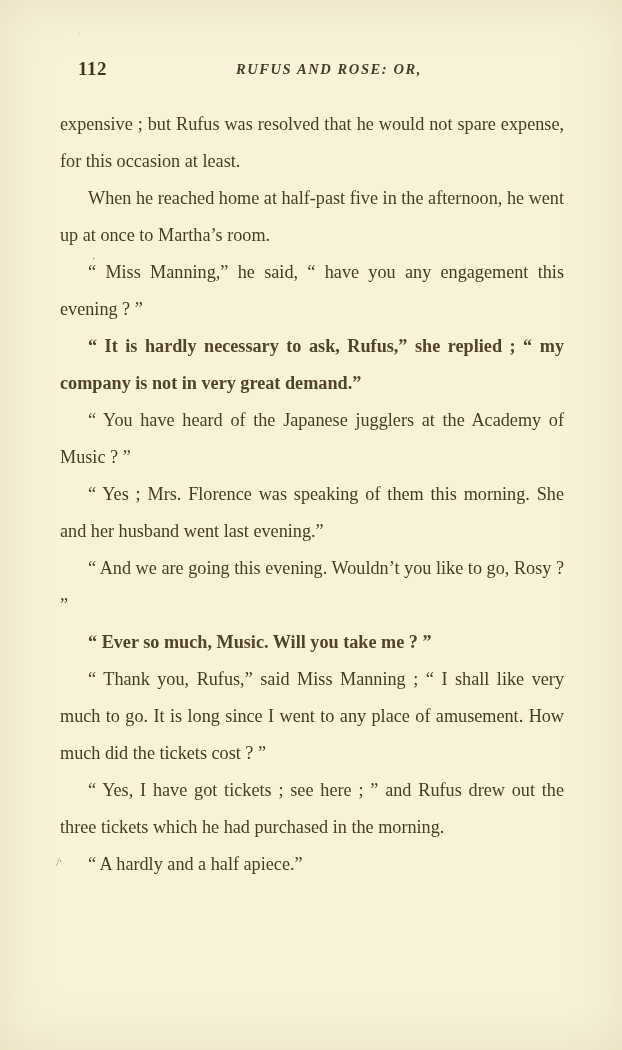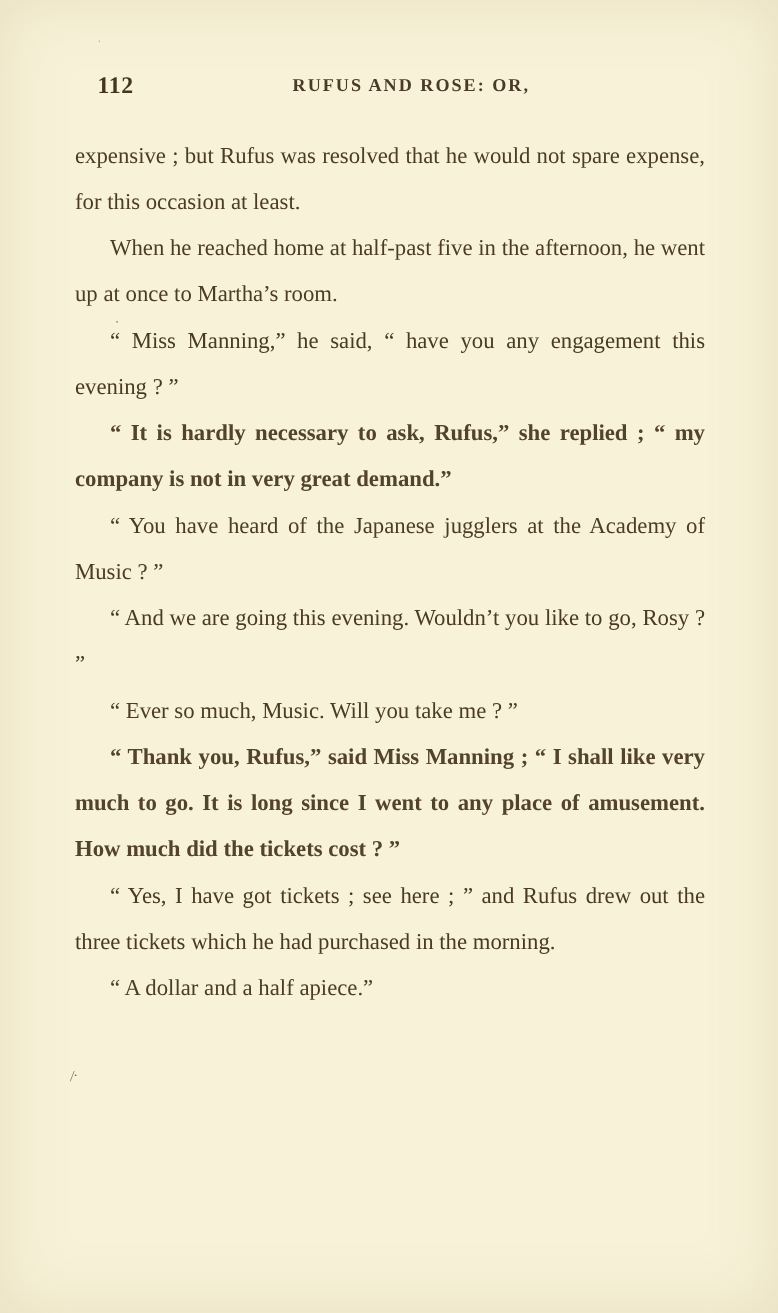--- a/index.html
+++ b/index.html
@@ -49,20 +49,21 @@
     color: #43361f;
     letter-spacing: 0.5px;
   }
   .running-head {
     position: absolute;
     left: 0;
     right: 0;
     top: 3px;
     text-align: center;
     font-size: 14.5px;
+    font-style: italic;
     font-weight: bold;
     letter-spacing: 1.6px;
     color: #4a3b28;
     padding-left: 20px;
   }
   .body-text {
     position: absolute;
     top: 106px;
     left: 60px;
     width: 504px;
@@ -118,24 +119,25 @@
     <span class="folio">112</span>
     <span class="running-head">RUFUS AND ROSE: OR,</span>
   </div>
 
   <div class="body-text">
     <p class="noindent">expensive ; but Rufus was resolved that he would not spare expense, for this occasion at least.</p>
     <p>When he reached home at half-past five in the afternoon, he went up at once to Martha’s room.</p>
     <p>“ Miss Manning,” he said, “ have you any engagement this evening ? ”</p>
     <p>“ It is hardly necessary to ask, Rufus,” she replied ; “ my company is not in very great demand.”</p>
     <p>“ You have heard of the Japanese jugglers at the Academy of Music ? ”</p>
+    <p>“ Yes ; Mrs. Florence was speaking of them this morning.   She and her husband went last evening.”</p>
     <p>“ And we are going this evening.   Wouldn’t you like to go, Rosy ? ”</p>
     <p>“ Ever so much, Music.   Will you take me ? ”</p>
     <p>“ Thank you, Rufus,” said Miss Manning ; “ I shall like very much to go.   It is long since I went to any place of amusement.   How much did the tickets cost ? ”</p>
     <p>“ Yes, I have got tickets ; see here ; ” and Rufus drew out the three tickets which he had purchased in the morning.</p>
-    <p>“ A dollar and a half apiece.”</p>
+    <p>“ A hardly and a half apiece.”</p>
   </div>
 
   <span class="smudge-b">·</span>
   <span class="smudge-a">⁄·</span>
 
   <div class="edge-shadow"></div>
 </div>
 
 </body></html>

